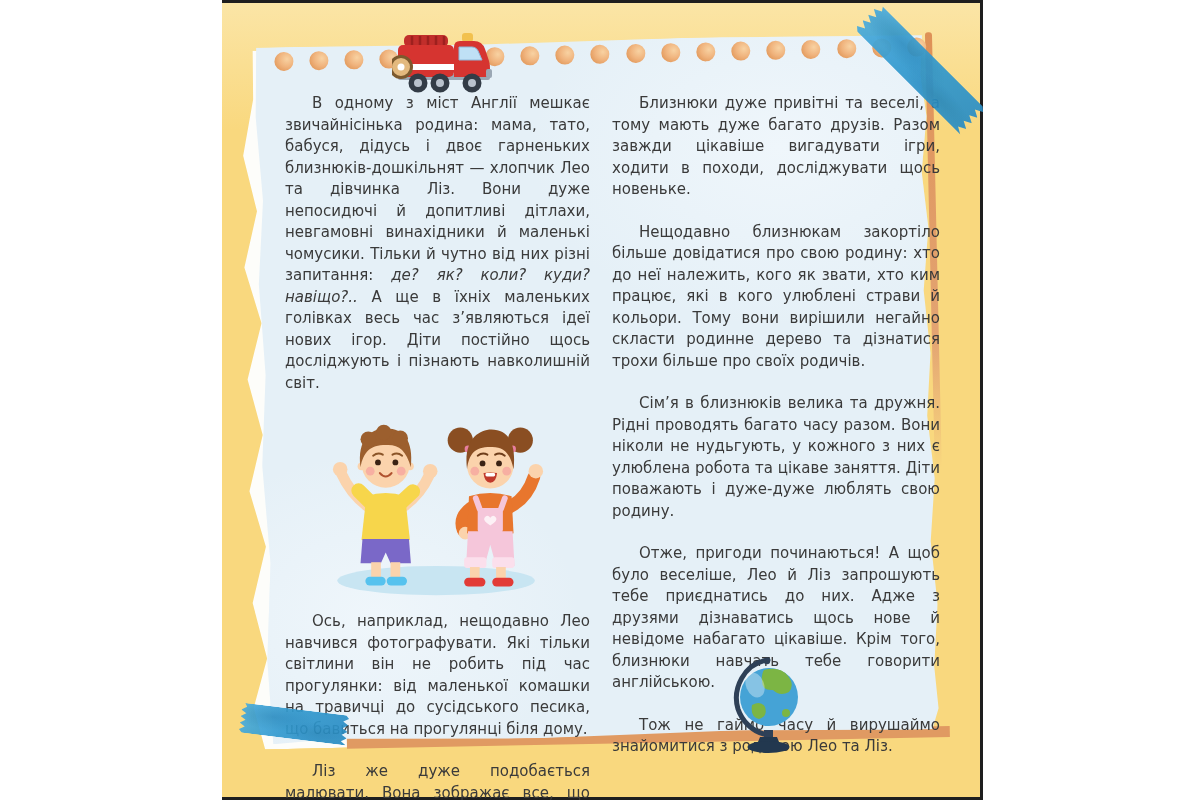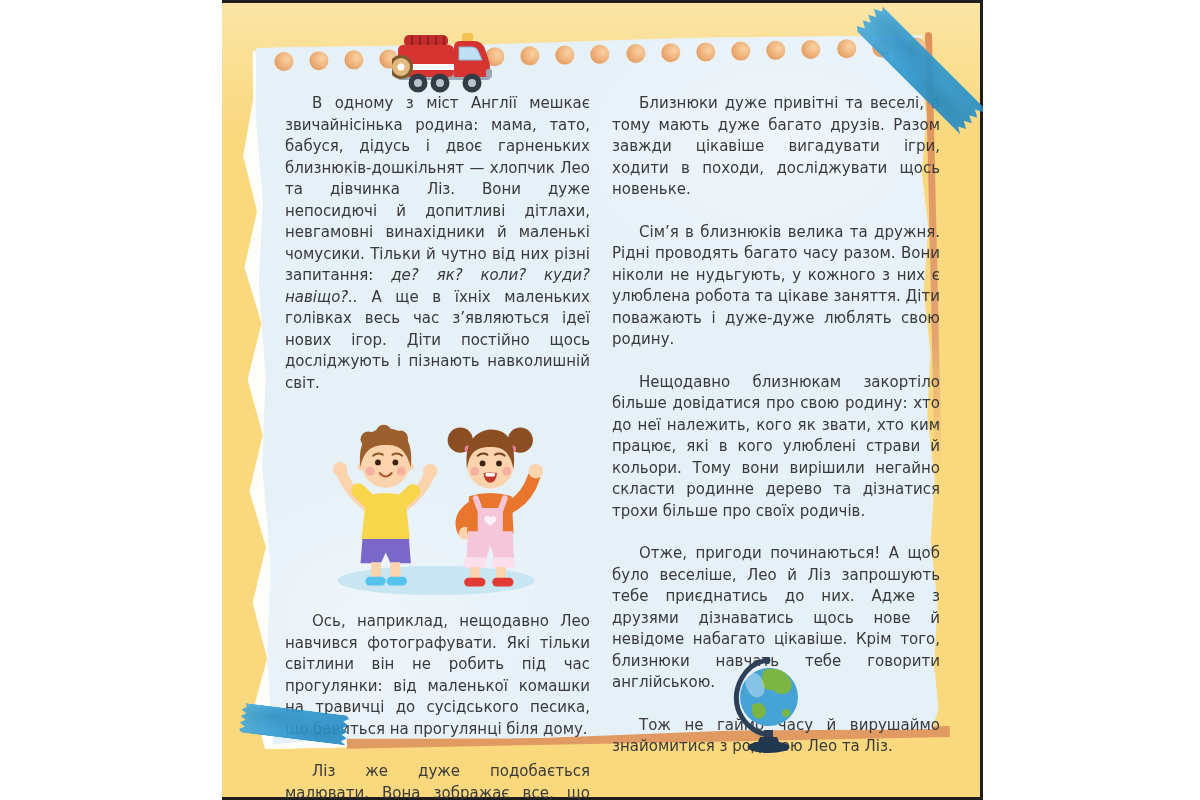--- a/index.html
+++ b/index.html
@@ -161,22 +161,22 @@
           <rect x="179" y="60" width="10" height="3.5" rx="1.5" fill="#FFFFFF"></rect>
         </g>
       </svg>
 
       <p>Ось, наприклад, нещодавно Лео навчився фотографувати. Які тільки світлини він не робить під час прогулянки: від маленької комашки на травичці до сусідського песика, що бавиться на прогулянці біля дому.</p>
       <p>Ліз же дуже подобається малювати. Вона зображає все, що бачить, і олівцями, і фарбами, і фломастерами, і крейдою, і навіть паличкою на піску…</p>
     </div>
 
     <div class="col col-right">
       <p>Близнюки дуже привітні та веселі, а тому мають дуже багато друзів. Разом завжди цікавіше вигадувати ігри, ходити в походи, досліджувати щось новеньке.</p>
+      <p>Нещодавно близнюкам закортіло більше довідатися про свою родину: хто до неї належить, кого як звати, хто ким працює, які в кого улюблені страви й кольори. Тому вони вирішили негайно скласти родинне дерево та дізнатися трохи більше про своїх родичів.</p>
       <p>Сім’я в близнюків велика та дружня. Рідні проводять багато часу разом. Вони ніколи не нудьгують, у кожного з них є улюблена робота та цікаве заняття. Діти поважають і дуже-дуже люблять свою родину.</p>
-      <p>Нещодавно близнюкам закортіло більше довідатися про свою родину: хто до неї належить, кого як звати, хто ким працює, які в кого улюблені страви й кольори. Тому вони вирішили негайно скласти родинне дерево та дізнатися трохи більше про своїх родичів.</p>
       <p>Отже, пригоди починаються! А щоб було веселіше, Лео й Ліз запрошують тебе приєднатись до них. Адже з друзями дізнаватись щось нове й невідоме набагато цікавіше. Крім того, близнюки навчать тебе говорити англійською.</p>
       <p>Тож не гаймо часу й вирушаймо знайомитися з родиною Лео та Ліз.</p>
     </div>
 
     <svg class="truck-illustration" viewBox="0 0 102 68" xmlns="http://www.w3.org/2000/svg">
       <rect x="6" y="47" width="92" height="6" rx="2" fill="#9AA7B4"></rect>
       <rect x="12" y="8" width="44" height="12" rx="5" fill="#C12E2B"></rect>
       <g stroke="#9E201E" stroke-width="2.5">
         <line x1="20" y1="9" x2="20" y2="19"></line>
           <line x1="28" y1="9" x2="28" y2="19"></line>

